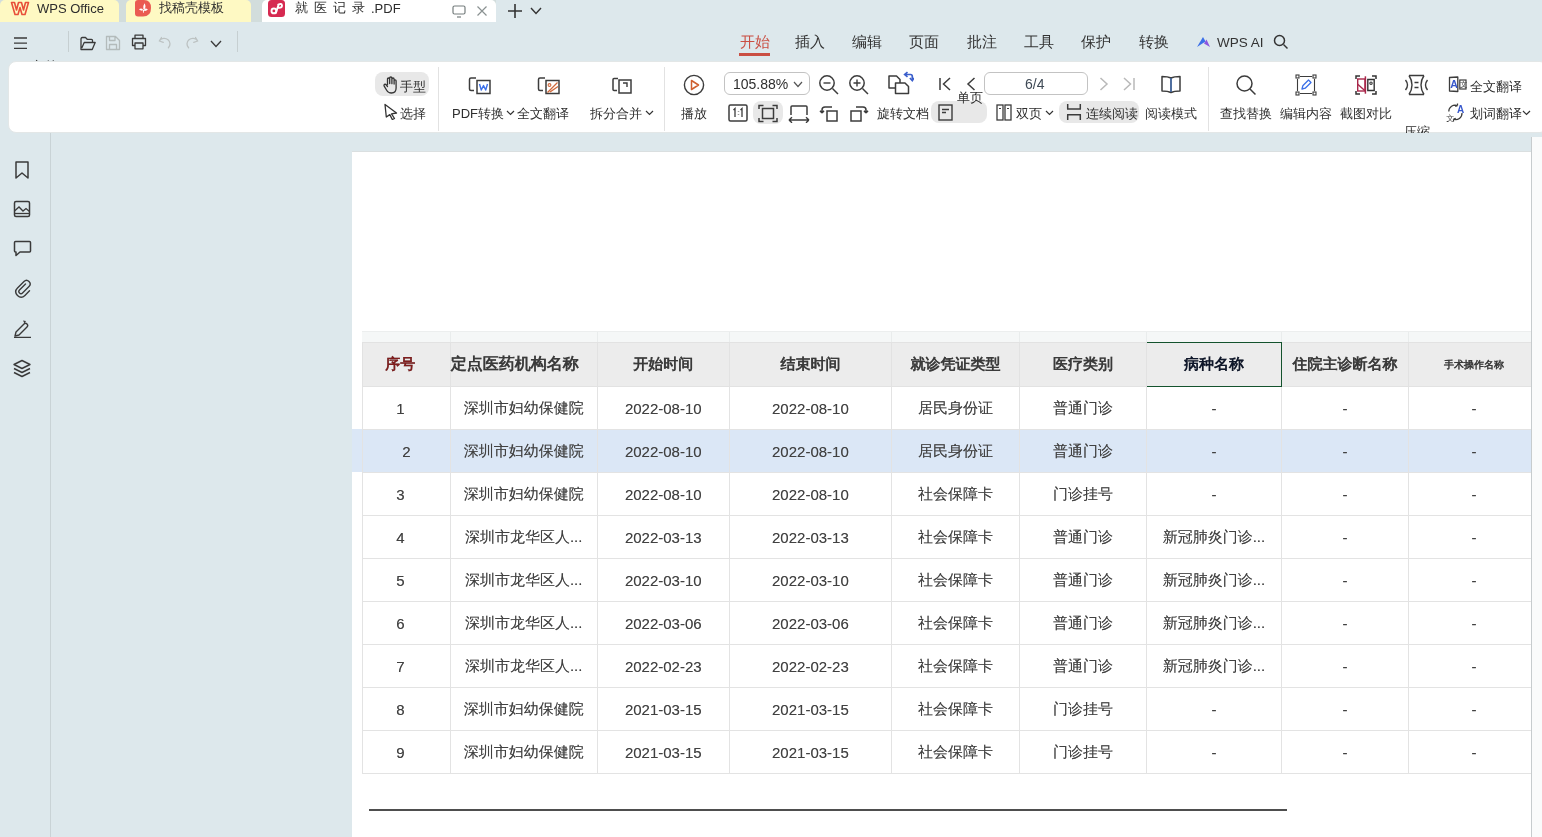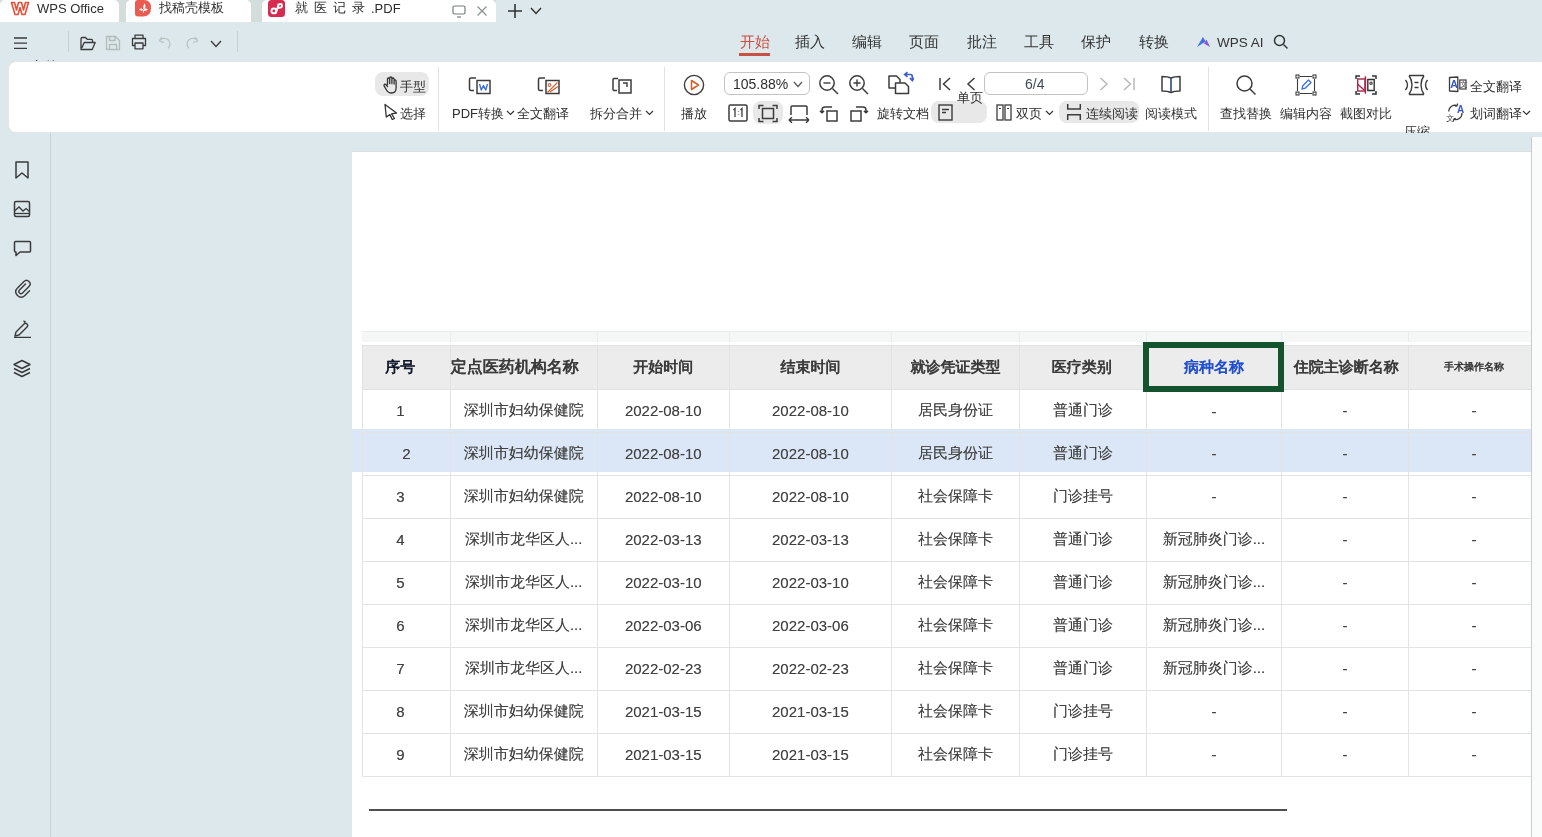--- a/index.html
+++ b/index.html
@@ -1,19 +1,19 @@
 <!DOCTYPE html>
 <html><head>
 <meta charset="utf-8">
 <style>
   * { margin:0; padding:0; box-sizing:border-box; }
   html,body { width:1542px; height:837px; overflow:hidden; font-family:"Liberation Sans",sans-serif; background:#dde8ec; }
   #tabbar { position:absolute; left:0; top:0; width:1542px; height:22px; }
   #tabstrip { position:absolute; left:0; top:0; width:496px; height:22px; background:#d2dddc; }
-  .tab { position:absolute; top:0; height:22px; background:#ffffff; border-radius:5px 5px 0 0; display:flex; align-items:center; padding-bottom:6px; }
+  .tab { position:absolute; top:0; height:22px; background:#fef9c3; border-radius:5px 5px 0 0; display:flex; align-items:center; padding-bottom:6px; }
   .tabtxt { font-size:13px; color:#2d2d2d; }
   #menurow { position:absolute; left:0; top:0; width:1542px; height:61px; }
   .mitem { position:absolute; top:33px; font-size:15px; color:#333; white-space:nowrap; }
   #toolpanel { position:absolute; left:8px; top:61px; width:1540px; height:72px; background:#fff; border:1px solid #e3e7e7; border-radius:8px; }
   .tsep { position:absolute; width:1px; top:67px; height:64px; background:#e2e2e2; }
   .ttxt { position:absolute; font-size:13px; color:#2e2e2e; white-space:nowrap; }
   .pill { position:absolute; background:#e8e8e8; border-radius:8px; }
   #viewer { position:absolute; left:0; top:133px; width:1542px; height:704px; background:#dde8ec; }
   #page { position:absolute; left:352px; top:151px; width:1180px; height:686px; background:#ffffff; border-top:1px solid #dadfe0; }
 </style>
@@ -335,27 +335,27 @@
   <div style="position:absolute;left:657px;top:0;width:1px;height:11px;background:#e9ecec;"></div>
   <div style="position:absolute;left:784px;top:0;width:1px;height:11px;background:#e9ecec;"></div>
   <div style="position:absolute;left:919px;top:0;width:1px;height:11px;background:#e9ecec;"></div>
   <div style="position:absolute;left:1046px;top:0;width:1px;height:11px;background:#e9ecec;"></div>
 </div>
 <div style="position:absolute;left:352px;top:429px;width:1180px;height:43px;background:#dbe7f6;"></div>
 <div style="position:absolute;left:362px;top:342px;width:1170px;height:468px;overflow:hidden;">
 <table style="border-collapse:collapse;table-layout:fixed;width:1178px;font-family:'Liberation Sans',sans-serif;text-shadow:0 0 0.5px rgba(70,70,70,0.55);">
 <tbody>
           <tr style="height:44px;background:#ececec;">
-<td style="width:87px;border:1px solid #e2e2e2;text-align:center;font-size:15px;font-weight:bold;color:#0f172a;padding-right:12px;">序号</td>
+<td style="width:87px;border:1px solid #e2e2e2;text-align:center;font-size:15px;font-weight:bold;color:#7f1d1d;padding-right:12px;">序号</td>
 <td style="width:146px;border:1px solid #e2e2e2;font-size:16px;font-weight:bold;color:#3a3a3a;">定点医药机构名称</td>
 <td style="width:131px;border:1px solid #e2e2e2;text-align:center;font-size:15px;font-weight:bold;color:#3a3a3a;">开始时间</td>
 <td style="width:161px;border:1px solid #e2e2e2;text-align:center;font-size:15px;font-weight:bold;color:#3a3a3a;">结束时间</td>
 <td style="width:127px;border:1px solid #e2e2e2;text-align:center;font-size:15px;font-weight:bold;color:#3a3a3a;">就诊凭证类型</td>
 <td style="width:126px;border:1px solid #e2e2e2;text-align:center;font-size:15px;font-weight:bold;color:#3a3a3a;">医疗类别</td>
-<td style="width:134px;border:6px solid #14532d;text-align:center;font-size:15px;font-weight:bold;color:#1d4ed8;">病种名称</td>
+<td style="width:134px;border:1px solid #14532d;text-align:center;font-size:15px;font-weight:bold;color:#0f172a;">病种名称</td>
 <td style="width:126px;border:1px solid #e2e2e2;text-align:center;font-size:15px;font-weight:bold;color:#3a3a3a;">住院主诊断名称</td>
 <td style="width:130px;border:1px solid #e2e2e2;text-align:center;font-size:10px;font-weight:bold;color:#3a3a3a;">手术操作名称</td>
 </tr>
 <tr style="height:43px;">
 <td style="border:1px solid #e3e3e3;text-align:center;font-size:15px;color:#414141;padding-right:12px;">1</td>
 <td style="border:1px solid #e3e3e3;text-align:center;font-size:15px;color:#414141;">深圳市妇幼保健院</td>
 <td style="border:1px solid #e3e3e3;text-align:center;font-size:15px;color:#414141;">2022-08-10</td>
 <td style="border:1px solid #e3e3e3;text-align:center;font-size:15px;color:#414141;">2022-08-10</td>
 <td style="border:1px solid #e3e3e3;text-align:center;font-size:15px;color:#414141;">居民身份证</td>
 <td style="border:1px solid #e3e3e3;text-align:center;font-size:15px;color:#414141;">普通门诊</td>

